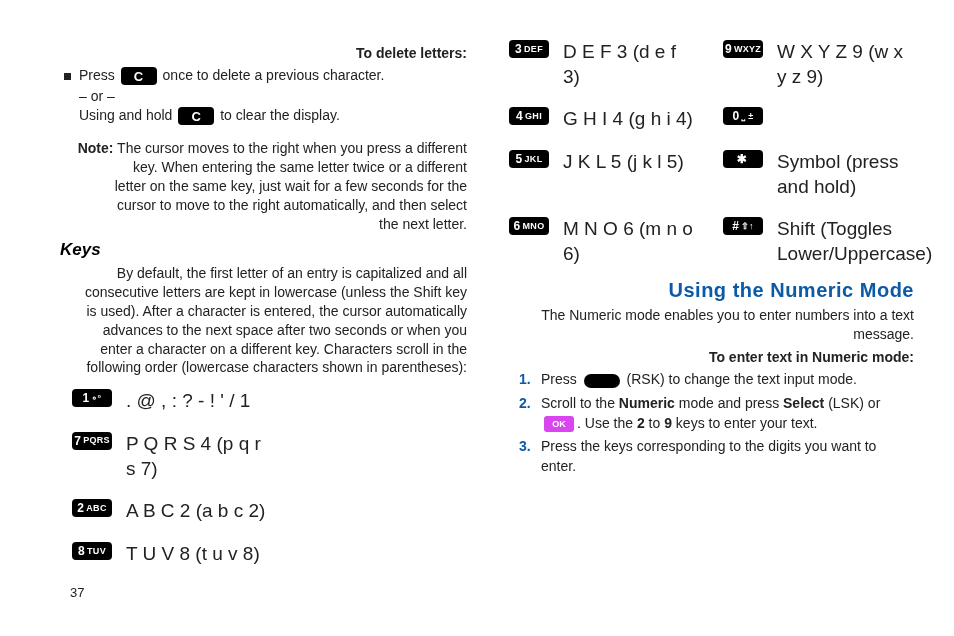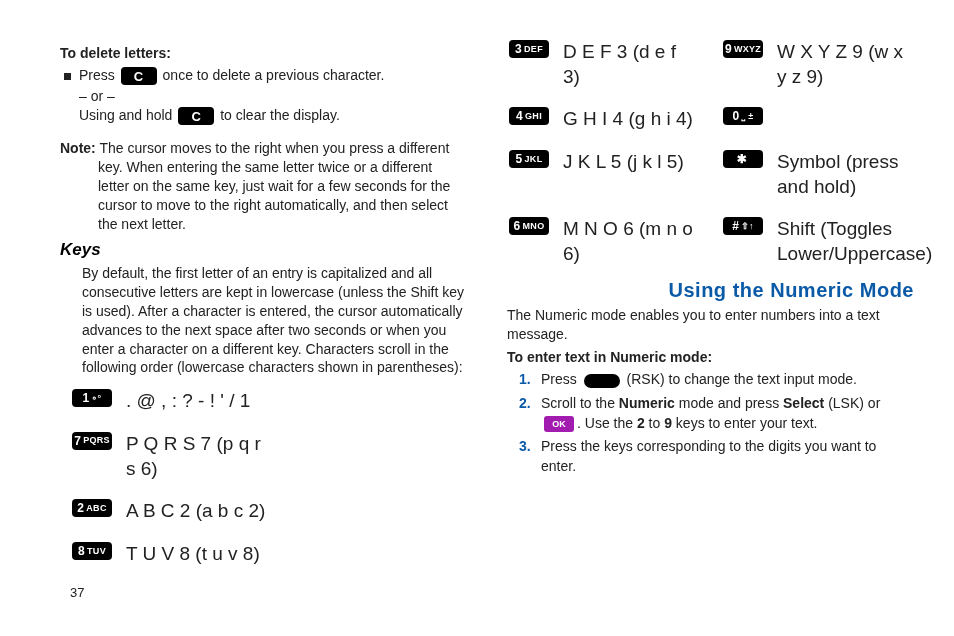--- a/index.html
+++ b/index.html
@@ -31,21 +31,21 @@
     margin: 6px 0 4px 0;
   }
   .h-section {
     color: #0b5aa8;
     font-weight: bold;
     font-size: 20px;
     margin: 12px 0 4px 0;
     letter-spacing: 0.5px;
     text-align: right;
   }
-  p { margin: 4px 0; line-height: 1.35; }
+  p { margin: 4px 0; line-height: 1.35; text-align: right; }
   .indent-block { padding-left: 22px; }
   .note-block { padding-left: 38px; text-indent: -38px; }
   .bullet-row { display:flex; align-items:flex-start; margin:3px 0; }
   .square { width:7px; height:7px; background:#222; margin:6px 8px 0 4px; flex-shrink:0; }
   .keycap {
     display:inline-flex; align-items:center; justify-content:center;
     min-width:36px; height:18px; padding:0 5px;
     background:#000; color:#fff; border-radius:4px;
     font-size:9px; font-weight:bold; line-height:1;
     vertical-align:middle; margin:0 2px; box-sizing:content-box;
@@ -65,21 +65,21 @@
     content: counter(step) ".";
     color:#0b5aa8; font-weight:bold; width:22px; flex-shrink:0;
   }
   .page-num { font-size:13px; margin-top:18px; padding-left:10px; }
   .pill {
     display:inline-block; width:36px; height:14px; border-radius:7px;
     background:#000; vertical-align:middle; margin:0 3px;
   }
   .okcap {
     display:inline-flex; align-items:center; justify-content:center;
-    width:30px; height:16px; background:#a21caf; color:#fff; border-radius:3px;
+    width:30px; height:16px; background:#d946ef; color:#fff; border-radius:3px;
     font-size:9px; font-weight:bold; vertical-align:middle; margin:0 3px;
   }
   .c-letter { font-size:13px; font-weight:bold; }
 </style>
 </head>
 <body>
 
 <div class="page">
 
   <div class="col">
@@ -115,21 +115,21 @@
             <span class="big">1</span>
             <span>∘°</span>
           </span>
         <span class="lbl">. @ , : ? - !  ' / 1</span>
       </div>
       <div class="kb-item">
         <span class="keycap wide">
             <span class="big">7</span>
             <span>PQRS</span>
           </span>
-        <span class="lbl">P Q R S 7 (p q r s 6)</span>
+        <span class="lbl">P Q R S 4 (p q r s 7)</span>
       </div>
       <div class="kb-item">
         <span class="keycap wide">
             <span class="big">2</span>
             <span>ABC</span>
           </span>
         <span class="lbl">A B C 2 (a b c 2)</span>
       </div>
       <div class="kb-item">
         <span class="keycap wide">

